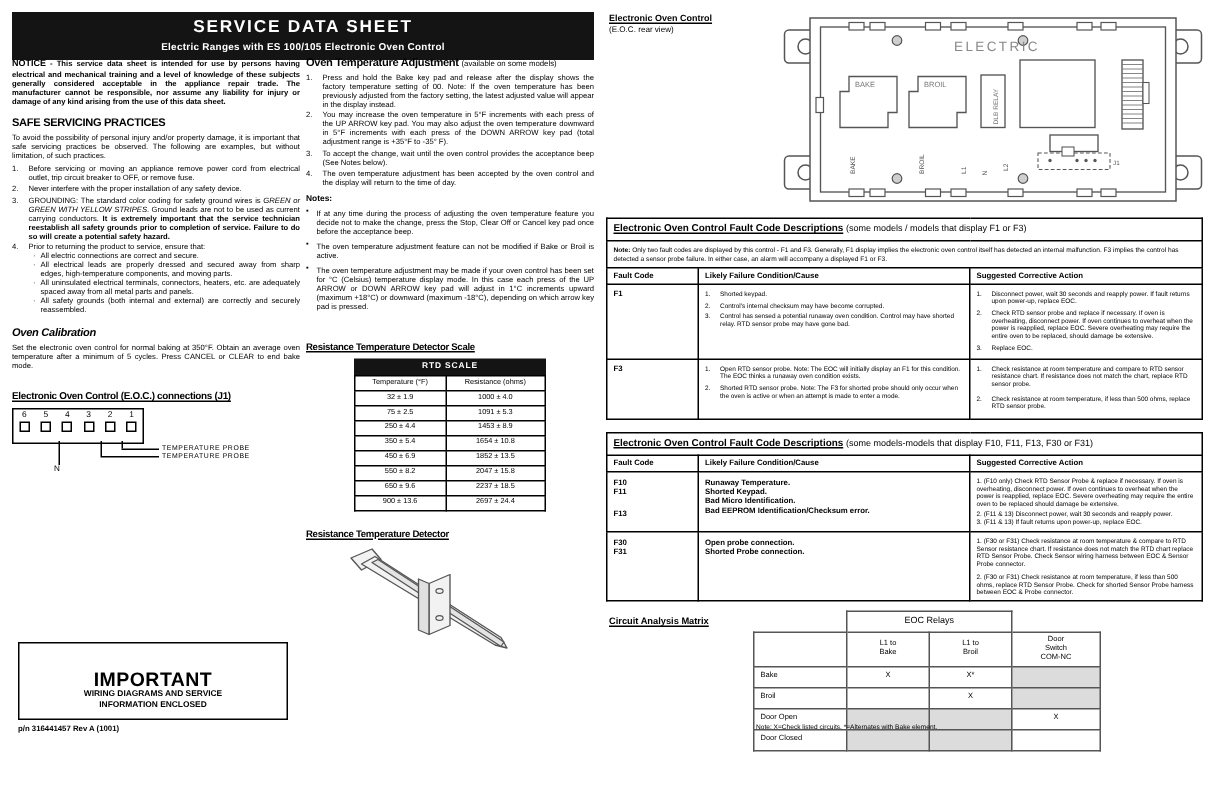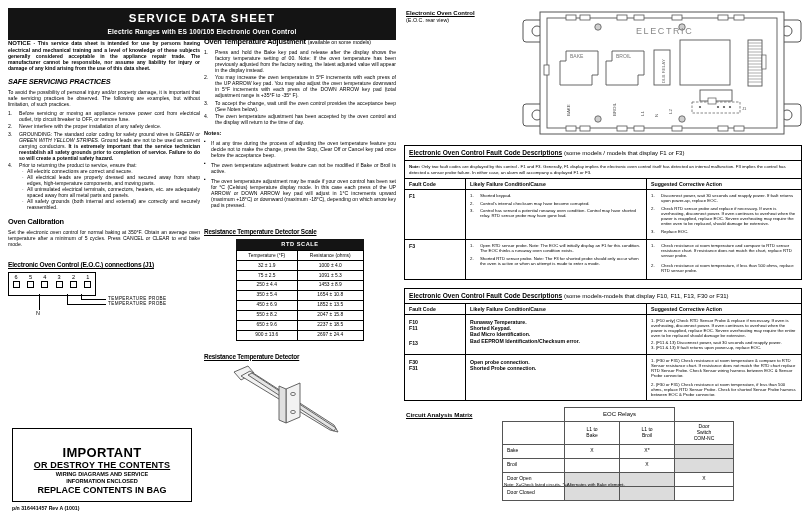--- a/index.html
+++ b/index.html
@@ -101,21 +101,21 @@
     <div class="t2">Electric Ranges with ES 100/105 Electronic Oven Control</div>
   </div>
 
   <div class="col-left" style="top:40px;">
 
     <div class="body-txt">
       <span class="b" style="font-size:6px;">NOTICE</span>
       <span class="b">- This service data sheet is intended for use by persons having electrical and mechanical training and a level of knowledge of these subjects generally considered acceptable in the appliance repair trade.  The manufacturer cannot be responsible, nor assume any liability for injury or damage of any kind arising from the use of this data sheet.</span>
     </div>
 
-    <h3 class="sec" style="margin-top:7px;font-style:italic;">SAFE SERVICING PRACTICES</h3>
+    <h3 class="sec" style="margin-top:7px;">SAFE SERVICING PRACTICES</h3>
     <div class="body-txt">To avoid the possibility of personal injury and/or property damage, it is important that safe servicing practices be observed.  The following are examples, but without limitation, of such practices.</div>
 
     <ul class="numlist" style="margin-top:3px;">
       <li>
         <span class="num">1.</span>
         <span>Before servicing or moving an appliance remove power cord from electrical outlet, trip circuit breaker to OFF, or remove fuse.</span>
       </li>
       <li>
         <span class="num">2.</span>
         <span>Never interfere with the proper installation of any safety device.</span>
@@ -129,21 +129,21 @@
         <span>Prior to returning the product to service, ensure that:</span>
         <div class="sub">
           <div>All electric connections are correct and secure.</div>
           <div>All electrical leads are properly dressed and secured away from sharp edges, high-temperature components, and moving parts.</div>
           <div>All uninsulated electrical terminals, connectors, heaters, etc. are adequately spaced away from all metal parts and panels.</div>
           <div>All safety grounds (both internal and external) are correctly and securely reassembled.</div>
         </div>
       </li>
     </ul>
 
-    <h3 class="sec" style="margin-top:8px;">Oven Calibration</h3>
+    <h3 class="sec" style="margin-top:8px;font-style:italic;">Oven Calibration</h3>
     <div class="body-txt">Set the electronic oven control for normal baking at 350°F.  Obtain an average oven temperature after a minimum of 5 cycles.  Press CANCEL or CLEAR to end bake mode.</div>
 
     <h3 class="sec ul" style="margin-top:14px;font-size:6.6px;">Electronic Oven Control (E.O.C.) connections (J1)</h3>
 
     <div class="j1wrap">
       <div class="j1box">
         <div class="j1nums">
           <span>6</span>
           <span>5</span>
           <span>4</span>
@@ -514,21 +514,19 @@
         </tr>
       </tbody>
         </table>
       <div class="cmnote" style="position:absolute;left:100px;top:72px;">Note: X=Check listed circuits.  *=Alternates with Bake element.</div>
     </div>
   </div>
 
   <div style="position:absolute;left:12px;top:428px;width:180px;">
     <div class="impbox">
       <div class="l1">IMPORTANT</div>
-      <div class="l3">OR DESTROY THE CONTENTS</div>
       <div class="l4">WIRING DIAGRAMS AND SERVICE</div>
       <div class="l5">INFORMATION ENCLOSED</div>
-      <div class="l6">REPLACE CONTENTS IN BAG</div>
     </div>
     <div class="pn">p/n 316441457 Rev A (1001)</div>
   </div>
 
 </div>
 
 </body></html>

